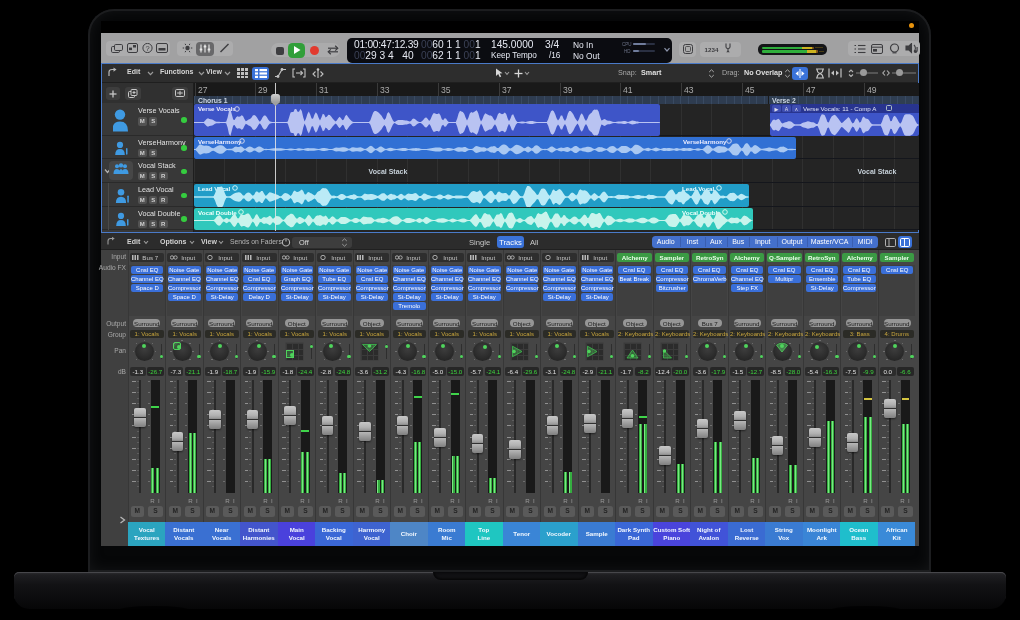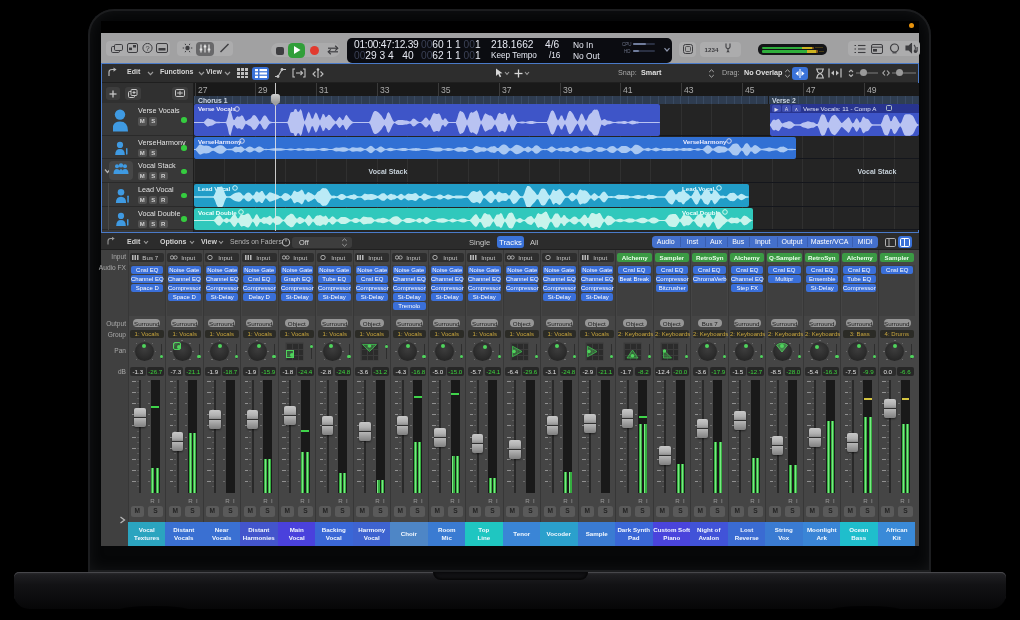--- a/index.html
+++ b/index.html
@@ -66,23 +66,23 @@
       <path d="M12,6.8 H3"></path>
       <path d="M9.2,0.8 L11.8,3.2 L9.2,5.6"></path>
       <path d="M4.8,4.4 L2.2,6.8 L4.8,9.2"></path>
     </g>
   </svg>
 <div style="position:absolute;left:347px;top:37.5px;width:325px;height:25px;background:#0b0c11;border-radius:5px"></div>
 <div style="position:absolute;left:354px;top:39.2px;width:68.6px;font-size:10px;color:#e6e9f2;text-align:left;font-weight:400;transform:scale(1.020);transform-origin:0 0;white-space:nowrap;line-height:1.18;letter-spacing:-0.25px">01:00:47:12.39</div>
 <div style="position:absolute;left:354px;top:50.4px;width:64.7px;font-size:10px;color:#e6e9f2;text-align:left;font-weight:400;transform:scale(1.020);transform-origin:0 0;white-space:nowrap;line-height:1.18;letter-spacing:0px"><span style="color:#3b4156">00</span>29&nbsp;3&nbsp;4&nbsp;&nbsp;&nbsp;40</div>
 <div style="position:absolute;left:421px;top:39.2px;width:64.7px;font-size:10px;color:#e6e9f2;text-align:left;font-weight:400;transform:scale(1.020);transform-origin:0 0;white-space:nowrap;line-height:1.18;"><span style="color:#3b4156">00</span>60&nbsp;1&nbsp;1&nbsp;<span style="color:#3b4156">00</span>1</div>
 <div style="position:absolute;left:421px;top:50.4px;width:64.7px;font-size:10px;color:#e6e9f2;text-align:left;font-weight:400;transform:scale(1.020);transform-origin:0 0;white-space:nowrap;line-height:1.18;"><span style="color:#3b4156">00</span>62&nbsp;1&nbsp;1&nbsp;<span style="color:#3b4156">00</span>1</div>
-<div style="position:absolute;left:491px;top:39.2px;width:45.1px;font-size:10px;color:#e6e9f2;text-align:left;font-weight:400;transform:scale(1.020);transform-origin:0 0;white-space:nowrap;line-height:1.18;">218.1662</div>
+<div style="position:absolute;left:491px;top:39.2px;width:45.1px;font-size:10px;color:#e6e9f2;text-align:left;font-weight:400;transform:scale(1.020);transform-origin:0 0;white-space:nowrap;line-height:1.18;">145.0000</div>
 <div style="position:absolute;left:491px;top:51.4px;width:56.1px;font-size:10px;color:#e6e9f2;text-align:left;font-weight:400;transform:scale(0.820);transform-origin:0 0;white-space:nowrap;line-height:1.18;">Keep Tempo</div>
-<div style="position:absolute;left:545px;top:39.2px;width:17.6px;font-size:10px;color:#e6e9f2;text-align:left;font-weight:400;transform:scale(1.020);transform-origin:0 0;white-space:nowrap;line-height:1.18;">4/6</div>
+<div style="position:absolute;left:545px;top:39.2px;width:17.6px;font-size:10px;color:#e6e9f2;text-align:left;font-weight:400;transform:scale(1.020);transform-origin:0 0;white-space:nowrap;line-height:1.18;">3/4</div>
 <div style="position:absolute;left:549px;top:51.4px;width:19.5px;font-size:10px;color:#e6e9f2;text-align:left;font-weight:400;transform:scale(0.820);transform-origin:0 0;white-space:nowrap;line-height:1.18;">/16</div>
 <div style="position:absolute;left:573px;top:40.2px;width:35.7px;font-size:10px;color:#e6e9f2;text-align:left;font-weight:400;transform:scale(0.840);transform-origin:0 0;white-space:nowrap;line-height:1.18;">No In</div>
 <div style="position:absolute;left:573px;top:51.4px;width:38.1px;font-size:10px;color:#e6e9f2;text-align:left;font-weight:400;transform:scale(0.840);transform-origin:0 0;white-space:nowrap;line-height:1.18;">No Out</div>
 <div style="position:absolute;left:622px;top:41.5px;width:26.7px;font-size:10px;color:#6a7186;text-align:left;font-weight:400;transform:scale(0.450);transform-origin:0 0;white-space:nowrap;line-height:1.18;">CPU</div>
 <div style="position:absolute;left:633px;top:42.5px;width:22px;height:2.5px;background:#2a3042;border-radius:1px"></div>
 <div style="position:absolute;left:633px;top:42.5px;width:13px;height:2.5px;background:#707d9c;border-radius:1px"></div>
 <div style="position:absolute;left:624px;top:48.5px;width:22.2px;font-size:10px;color:#6a7186;text-align:left;font-weight:400;transform:scale(0.450);transform-origin:0 0;white-space:nowrap;line-height:1.18;">HD</div>
 <div style="position:absolute;left:633px;top:49.5px;width:22px;height:2.5px;background:#2a3042;border-radius:1px"></div>
 <div style="position:absolute;left:633px;top:49.5px;width:6px;height:2.5px;background:#707d9c;border-radius:1px"></div>
 <svg style="position:absolute;left:663px;top:46.5px" width="8" height="6" viewBox="0 0 8 6">

